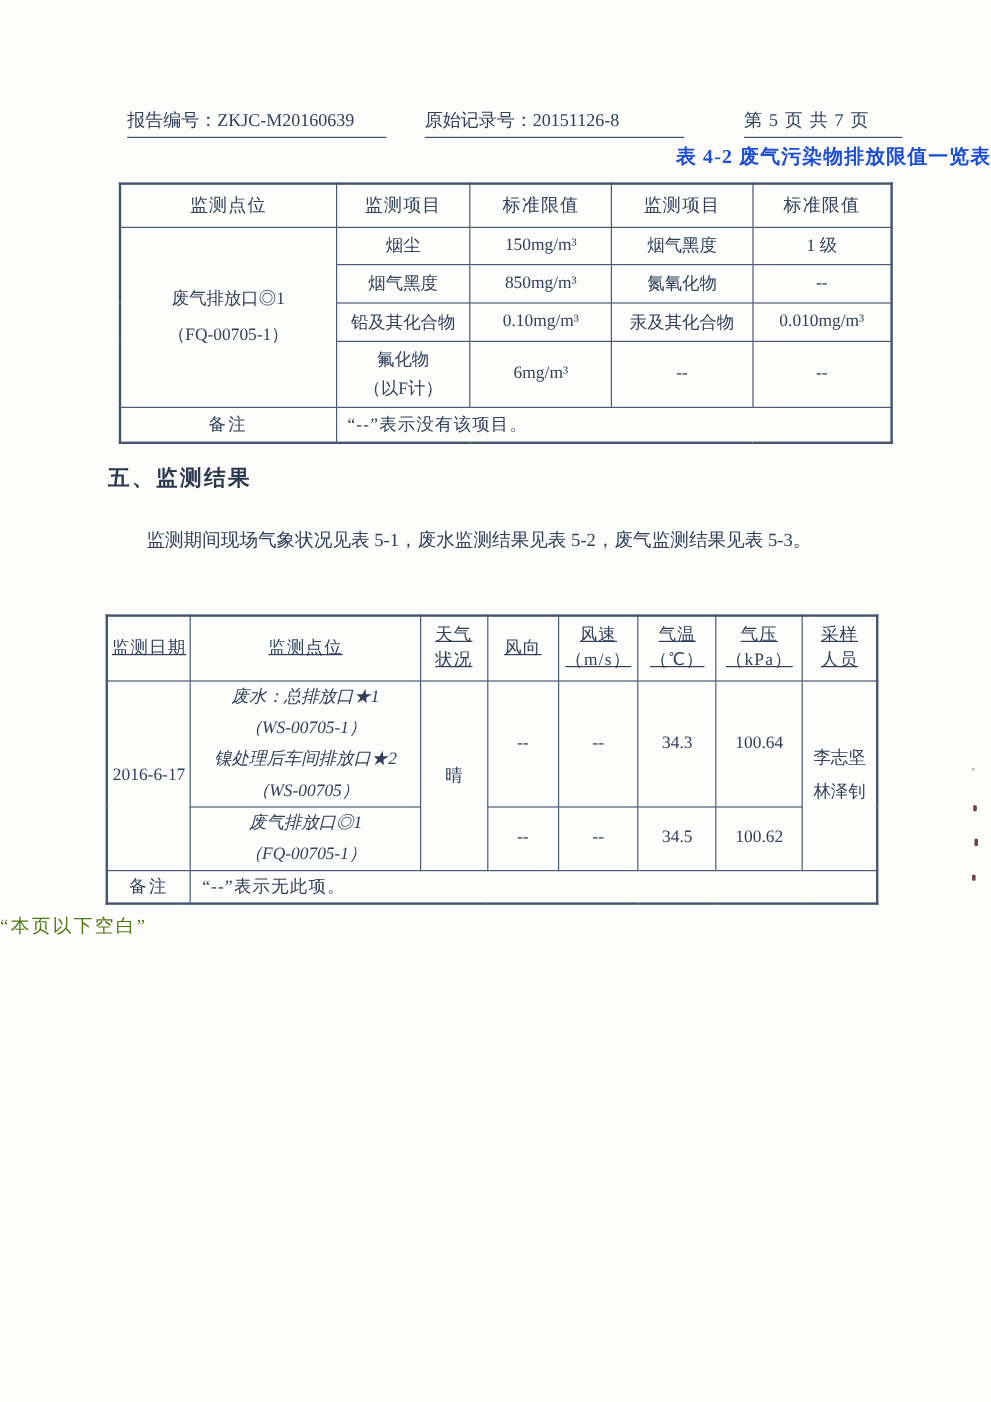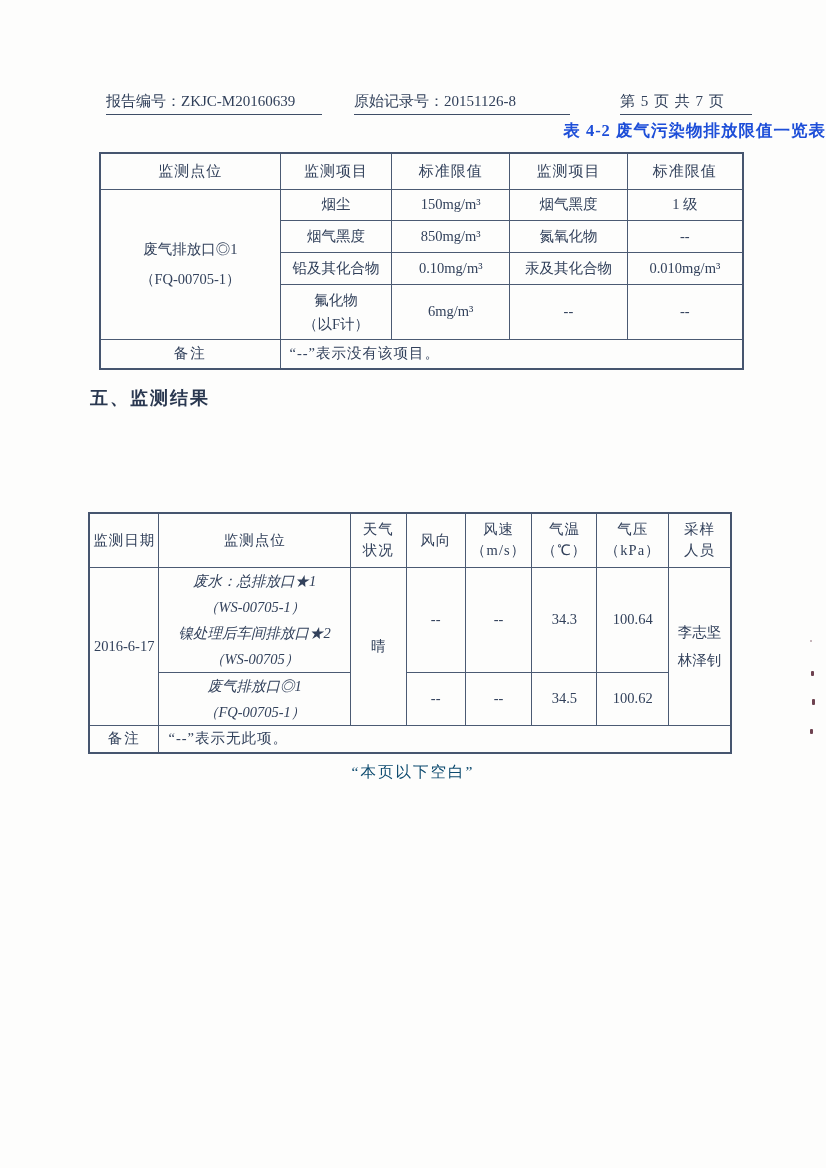--- a/index.html
+++ b/index.html
@@ -50,21 +50,21 @@
   #t42 tr.rh { height:36px; }
   #t42 tr.r1 { height:31px; }
   #t42 tr.r2 { height:32px; }
   #t42 tr.r3 { height:32px; }
   #t42 tr.r4 { height:55px; }
   #t42 tr.rr { height:30px; }
   #t42 .site-cell { line-height:30px; }
   #t42 .two-line  { line-height:24px; }
 
   #t51 { left:88px; top:512px; width:644px; }
-  #t51 tr.rh { height:54px; }
+  #t51 tr.rh { height:54px;text-decoration:underline; }
   #t51 tr.r1 { height:105px; }
   #t51 tr.r2 { height:52px; }
   #t51 tr.rr { height:28px; }
   #t51 .hdr td { font-size:14.5px; line-height:21px; letter-spacing:1px; }
   #t51 .site-cell { line-height:26px; font-size:14.5px;font-style:italic; }
   #t51 .samplers  { line-height:28px; }
 
   .remark-text {
     text-align:left !important;
     padding-left:9px !important;
@@ -76,21 +76,21 @@
     position:absolute; left:90px; top:386px;
     font-size:18px; font-weight:bold; color:#2a3850;
     letter-spacing:2px;
   }
   #sec-paragraph {
     position:absolute; left:122px; top:440px;
     font-size:15.5px; color:#31405a;
   }
   #footer-note {
     position:absolute; left:0; right:0; top:762px;
-    text-align:center; font-size:15.5px; color:#0c4a6e;
+    text-align:left; font-size:15.5px; color:#4d7c0f;
     letter-spacing:2px;
   }
 
   .speck { position:absolute; background:#6e4250; border-radius:1px; }
   #speck1 { left:811px; top:671px; width:3px; height:5px; }
   #speck2 { left:812px; top:699px; width:3px; height:6px; }
   #speck3 { left:810px; top:729px; width:3px; height:5px; }
   #speck4 { left:810px; top:640px; width:2px; height:2px; opacity:.5; }
 </style>
 </head>
@@ -148,20 +148,21 @@
       <td>--</td>
     </tr>
     <tr class="rr">
       <td class="remark-label">备注</td>
       <td colspan="4" class="remark-text">“--”表示没有该项目。</td>
     </tr>
   </tbody>
     </table>
 
   <div id="sec-heading">五、监测结果</div>
+  <div id="sec-paragraph">监测期间现场气象状况见表 5-1，废水监测结果见表 5-2，废气监测结果见表 5-3。</div>
 
 
   <table id="t51">
     <colgroup>
       <col style="width:10.9%">
         <col style="width:29.8%">
         <col style="width:8.7%">
         <col style="width:9.2%">
         <col style="width:10.4%">
         <col style="width:10.1%">

